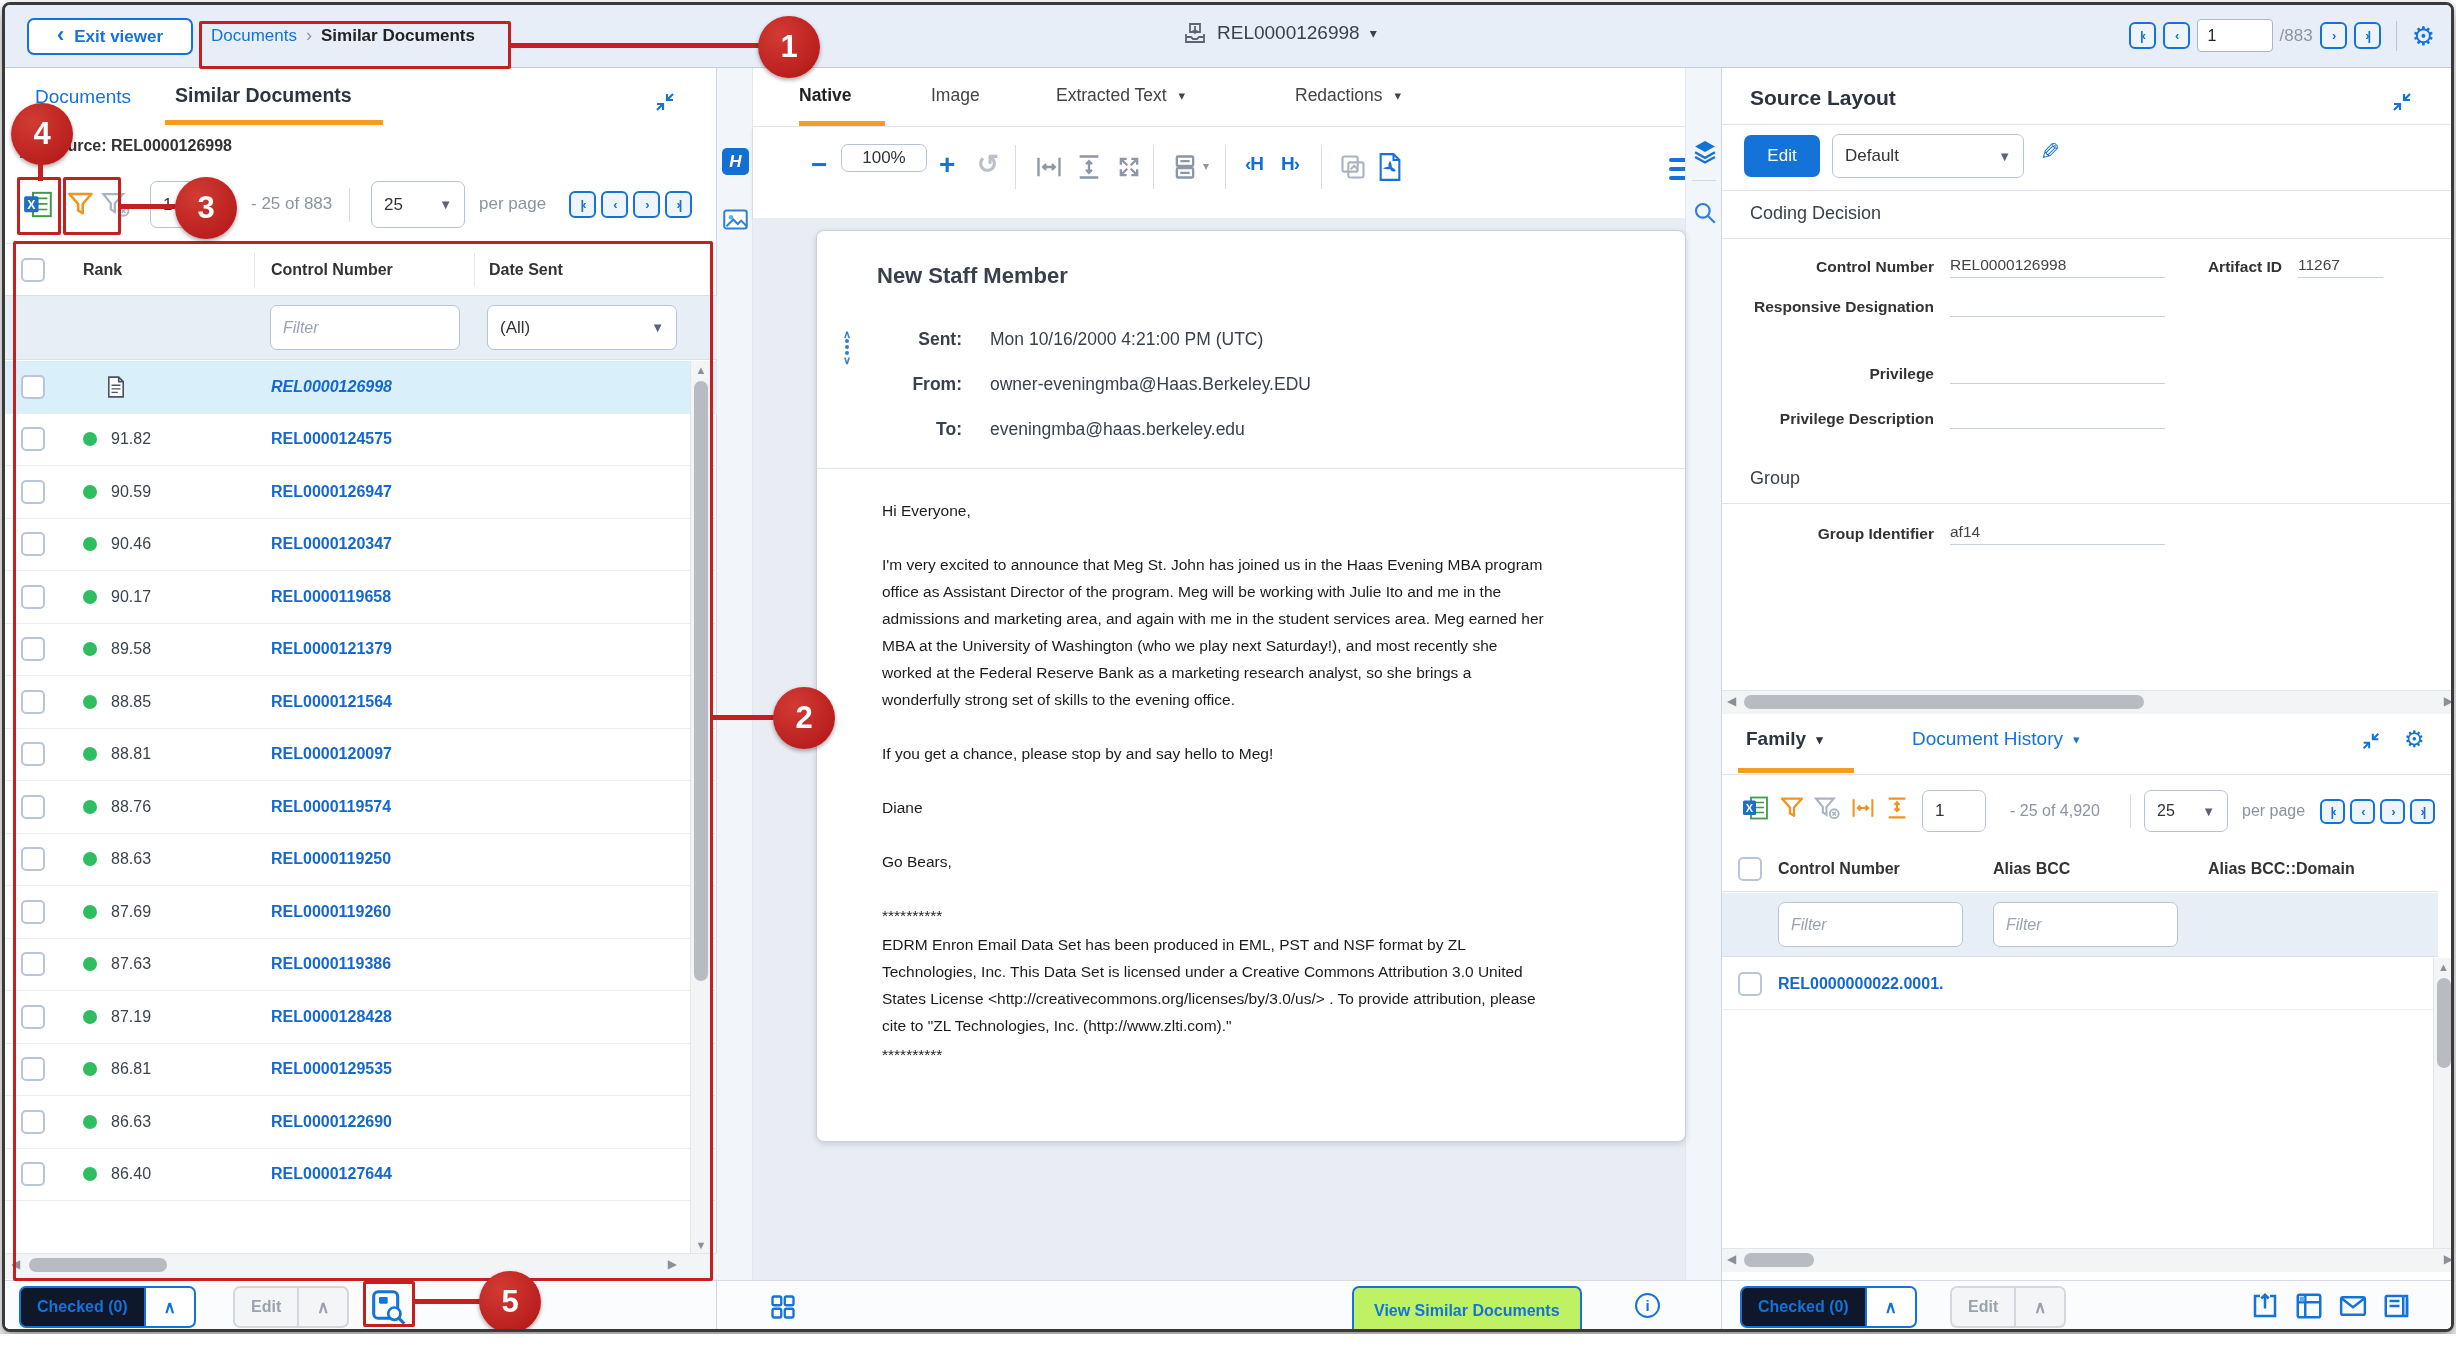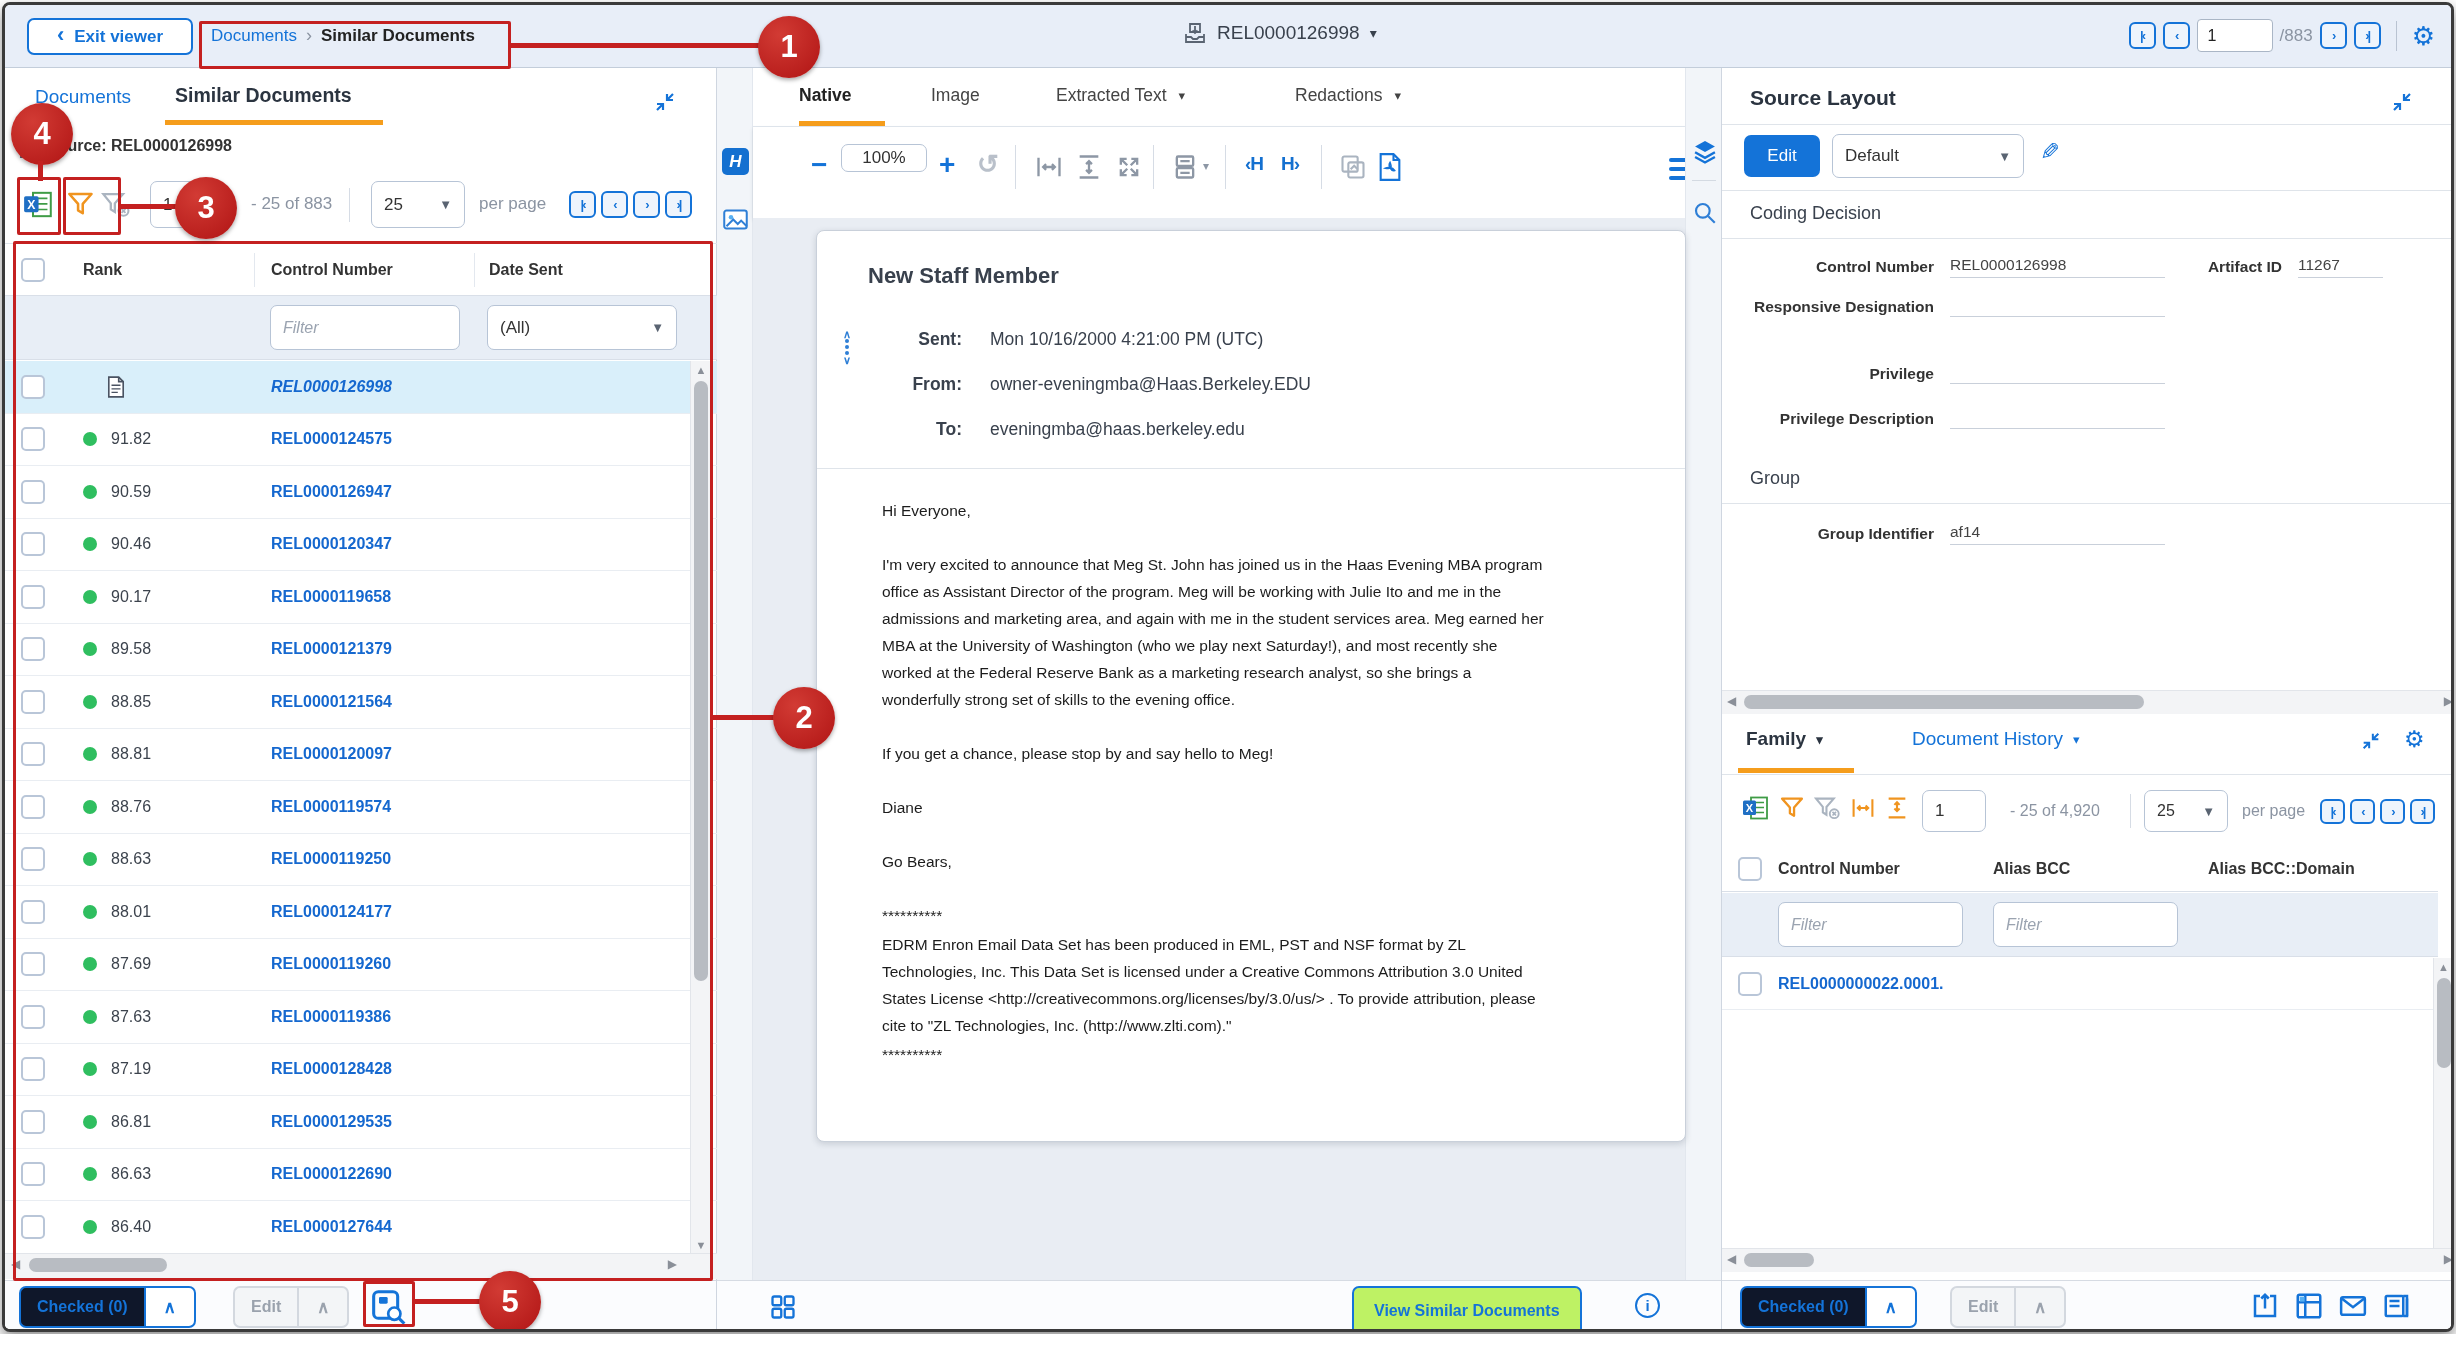--- a/index.html
+++ b/index.html
@@ -94,21 +94,21 @@
             display:flex;align-items:center;justify-content:center;font-size:17px;color:#333;}
   .zminus,.zplus{position:absolute;top:24px;color:#1473d8;font-size:28px;font-weight:bold;cursor:pointer;line-height:1;}
   .undo{position:absolute;left:224px;top:22px;color:#b9c0ca;font-size:26px;font-weight:bold;cursor:pointer;}
   .hl-nav{position:absolute;top:26px;color:#1470d0;font-weight:800;font-size:19px;letter-spacing:-1px;cursor:pointer;}
   .burger{position:absolute;left:916px;top:26px;width:30px;cursor:pointer;}
   .burger div{height:4px;background:#1473d8;margin:5px 0;border-radius:2px;}
   .cp-strip-r{position:absolute;right:0;top:0;width:36px;height:1212px;background:#f2f5f9;border-left:1px solid #e2e7ee;}
   .cp-viewport{position:absolute;left:36px;top:150px;width:932px;height:1062px;background:#e9edf3;}
   .doc-card{position:absolute;left:63px;top:12px;width:870px;height:912px;background:#fff;border:1px solid #c9d0da;
             border-radius:8px;box-shadow:0 2px 6px rgba(50,60,80,.18);overflow:hidden;}
-  .mail-subject{position:absolute;left:51px;top:32px;font-size:22px;font-weight:bold;color:#39414d;}
+  .mail-subject{position:absolute;left:60px;top:32px;font-size:22px;font-weight:bold;color:#39414d;}
   .meta-row{position:absolute;left:0;width:100%;display:flex;font-size:17.5px;color:#39414d;}
   .meta-label{width:145px;text-align:right;font-weight:bold;flex:none;}
   .meta-value{padding-left:28px;}
   .expander{position:absolute;left:26px;top:100px;display:flex;flex-direction:column;align-items:center;gap:2px;color:#2f7fd6;}
   .expander i{width:4px;height:4px;background:#2f7fd6;border-radius:50%;}
   .expander span{font-size:11px;line-height:6px;font-weight:bold;}
   .mail-divider{position:absolute;left:0;top:237px;width:100%;height:1px;background:#dfe4ea;}
   .mail-body{position:absolute;left:65px;top:266px;width:668px;font-size:15.5px;line-height:27px;color:#1c1c1c;}
   .mail-body p{margin:0 0 27px 0;}
   .mail-body p.tight{margin-bottom:2px;}
@@ -390,33 +390,20 @@
               <a class="doclink">REL0000119250</a>
             </span>
             <span class="cell c-date"></span>
           </div>
           <div class="lrow">
             <span class="cell c-check">
               <span class="checkbox"></span>
             </span>
             <span class="cell c-rank">
               <span class="dot"></span>
-              <span class="rank-text">88.01</span>
-            </span>
-            <span class="cell c-ctrl">
-              <a class="doclink">REL0000124177</a>
-            </span>
-            <span class="cell c-date"></span>
-          </div>
-          <div class="lrow">
-            <span class="cell c-check">
-              <span class="checkbox"></span>
-            </span>
-            <span class="cell c-rank">
-              <span class="dot"></span>
               <span class="rank-text">87.69</span>
             </span>
             <span class="cell c-ctrl">
               <a class="doclink">REL0000119260</a>
             </span>
             <span class="cell c-date"></span>
           </div>
           <div class="lrow">
             <span class="cell c-check">
               <span class="checkbox"></span>

